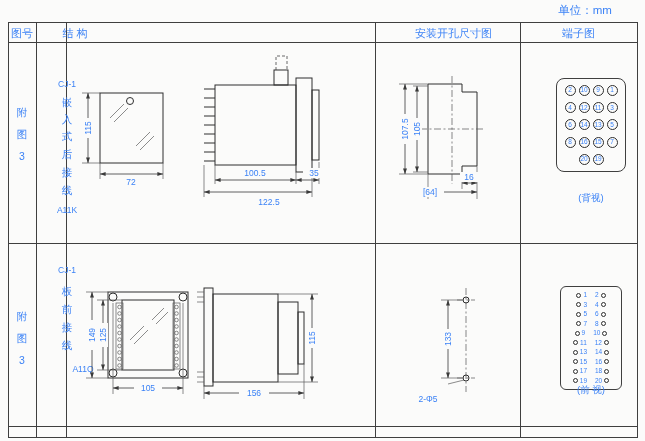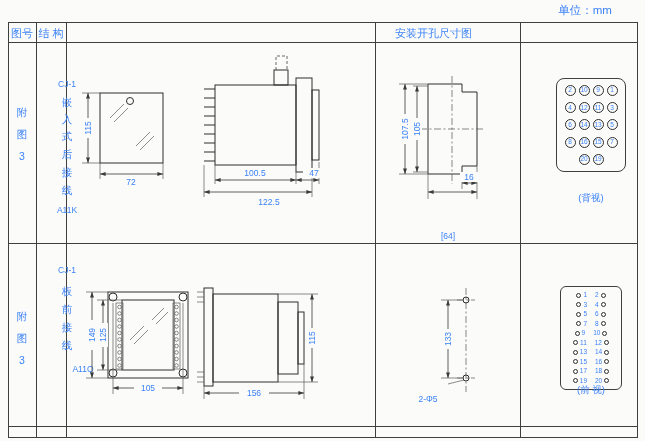--- a/index.html
+++ b/index.html
@@ -42,22 +42,23 @@
   <div class="hl" style="left:8px;top:426px;width:630px;"></div>
   <div class="hl" style="left:8px;top:437px;width:630px;"></div>
   <div class="vl" style="left:8px;top:22px;height:416px;"></div>
   <div class="vl" style="left:36px;top:22px;height:416px;"></div>
   <div class="vl" style="left:66px;top:22px;height:416px;"></div>
   <div class="vl" style="left:375px;top:22px;height:416px;"></div>
   <div class="vl" style="left:520px;top:22px;height:416px;"></div>
   <div class="vl" style="left:637px;top:22px;height:416px;"></div>
 
   <div class="ht" style="left:8px;width:28px;letter-spacing:0;">图号</div>
-  <div class="ht" style="left:36px;width:30px;letter-spacing:0;">结 构</div>
-  <div class="ht" style="left:354px;width:145px;letter-spacing:0;padding-left:7px;">安装开孔尺寸图</div>
+  <div class="ht" style="left:36px;width:30px;letter-spacing:0;padding-left:24px;">结 构</div>
+  <div class="ht" style="left:374px;width:145px;letter-spacing:0;padding-left:7px;">安装开孔尺寸图</div>
+  <div class="ht" style="left:520px;width:117px;letter-spacing:0;">端子图</div>
 
   <div class="vchar" style="top:106px;">附</div>
   <div class="vchar" style="top:128px;">图</div>
   <div class="vchar" style="top:150px;">3</div>
   <div class="schar small" style="top:79px;">CJ-1</div>
   <div class="schar" style="top:96px;">嵌</div>
   <div class="schar" style="top:113px;">入</div>
   <div class="schar" style="top:130px;">式</div>
   <div class="schar" style="top:148px;">后</div>
   <div class="schar" style="top:166px;">接</div>
@@ -105,21 +106,21 @@
       <line class="thin" x1="253" y1="120" x2="253" y2="142"></line>
       <line class="diml" x1="230" y1="138" x2="253" y2="138" marker-start="url(#ar1)" marker-end="url(#ar1)"></line>
       <line class="thin" x1="138" y1="123" x2="138" y2="155"></line>
       <line class="thin" x1="246" y1="132" x2="246" y2="155"></line>
       <line class="diml" x1="138" y1="150" x2="246" y2="150" marker-start="url(#ar1)" marker-end="url(#ar1)"></line>
     </g>
   </svg>
   <span class="dim rot" style="left:78px;top:123px;width:20px;">115</span>
   <span class="dim" style="left:118px;top:177px;width:26px;">72</span>
   <span class="dim" style="left:238px;top:168px;width:34px;">100.5</span>
-  <span class="dim" style="left:303px;top:168px;width:22px;">47</span>
+  <span class="dim" style="left:303px;top:168px;width:22px;">35</span>
   <span class="dim" style="left:241px;top:197px;width:34px;margin-left:11px;">122.5</span>
 
   <svg style="left:375px;top:42px;" width="145" height="201" viewBox="0 0 145 201">
     <defs>
       <marker id="ar2" orient="auto-start-reverse" markerWidth="8" markerHeight="6" refX="7" refY="2.5">
           <path d="M0,0 L7,2.5 L0,5 Z" fill="#3a3a3a"></path>
         </marker>
     </defs>
     <g>
       <polygon class="s" points="53,42 87,42 87,50 102,50 102,124 87,124 87,132 53,132"></polygon>
@@ -134,21 +135,21 @@
       <line class="thin" x1="87" y1="132" x2="87" y2="147"></line>
       <line class="thin" x1="102" y1="124" x2="102" y2="157"></line>
       <line class="diml" x1="87" y1="141" x2="102" y2="141" marker-start="url(#ar2)" marker-end="url(#ar2)"></line>
       <line class="thin" x1="53" y1="132" x2="53" y2="157"></line>
       <line class="diml" x1="53" y1="150" x2="102" y2="150" marker-start="url(#ar2)" marker-end="url(#ar2)"></line>
     </g>
   </svg>
   <span class="dim rot" style="left:390px;top:124px;width:30px;">107.5</span>
   <span class="dim rot" style="left:406px;top:124px;width:22px;">105</span>
   <span class="dim" style="left:460px;top:172px;width:18px;">16</span>
-  <span class="dim" style="left:434px;top:187px;width:28px;margin-top:44px;">[64]</span>
+  <span class="dim" style="left:416px;top:187px;width:28px;">[64]</span>
 
   <div class="tbox" style="left:556px;top:78px;width:70px;height:94px;">
       <div class="tg-row">
         <span class="tg-circle">2</span>
         <span class="tg-circle">10</span>
         <span class="tg-circle">9</span>
         <span class="tg-circle">1</span>
       </div>
       <div class="tg-row">
         <span class="tg-circle">4</span>

